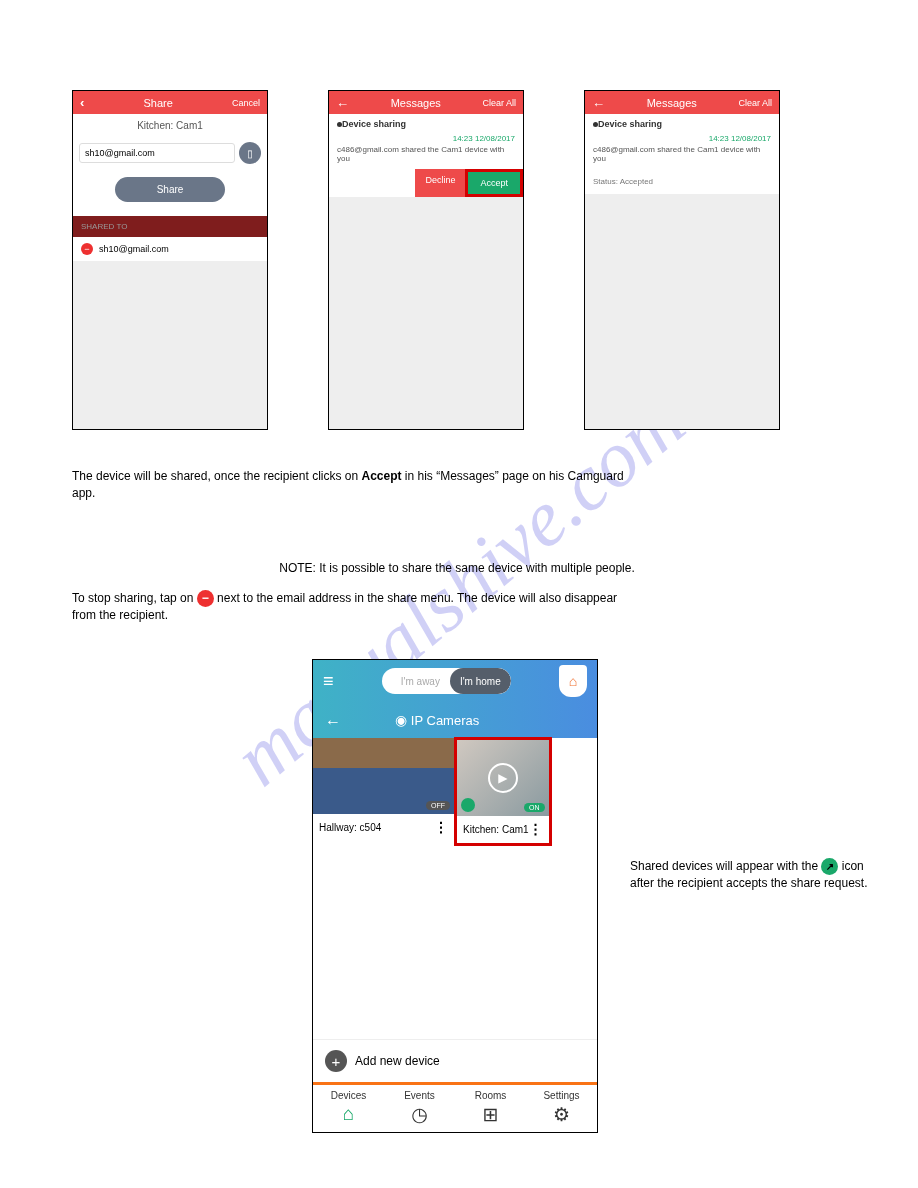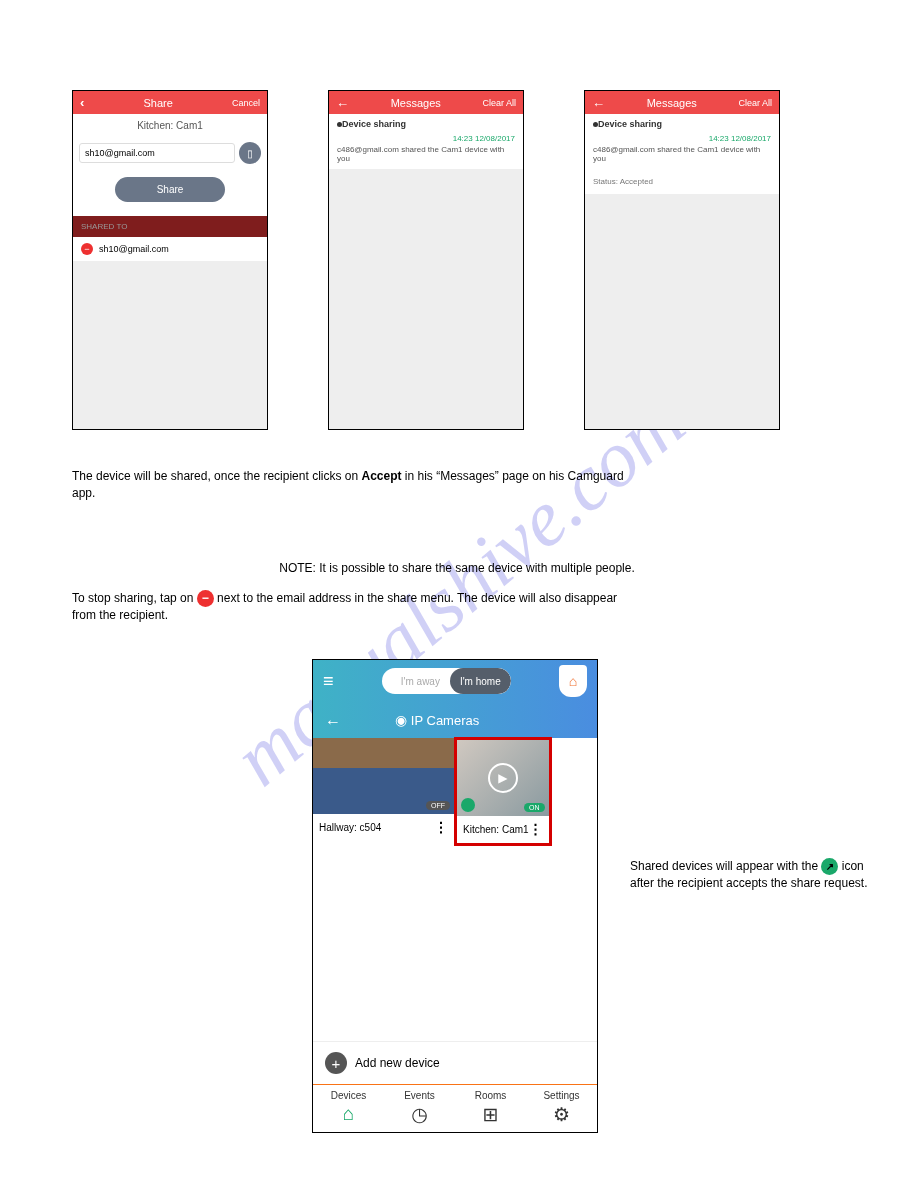--- a/index.html
+++ b/index.html
@@ -71,21 +71,21 @@
   .badge-off { position:absolute; right:4px; bottom:4px; background:#555; color:#fff; font-size:7px; padding:1px 5px; border-radius:7px; }
   .badge-on { position:absolute; right:4px; bottom:4px; background:#1aa86a; color:#fff; font-size:7px; padding:1px 5px; border-radius:7px; }
   .badge-sh { position:absolute; left:4px; bottom:4px; width:14px; height:14px; background:#1aa86a; border-radius:50%; }
   .cam-lbl { padding:8px 6px; font-size:10px; display:flex; justify-content:space-between; align-items:center; }
   .kebab { font-weight:bold; font-size:14px; line-height:0.4; }
   .cam2-wrap { border:3px solid #d40000; margin:-1px; }
   
   .bp-flex { flex:1; }
   .add-row { border-top:1px solid #eee; padding:10px 12px; display:flex; align-items:center; gap:8px; font-size:12px; }
   .plus-ic { width:22px; height:22px; border-radius:50%; background:#555; color:#fff; display:flex; align-items:center; justify-content:center; font-size:15px; }
-  .tabbar { display:flex; border-top:1px solid #f97316;justify-content:flex-end; }
+  .tabbar { display:flex; border-top:3px solid #f97316;justify-content:flex-end; }
   .tab { flex:1; text-align:center; padding:5px 0 6px; font-size:10px; color:#333; }
   .tab-ic { font-size:19px; display:block; margin-top:2px; }
   .tab.active .tab-ic { color:#1aa86a; }
 </style>
 </head>
 <body>
 
 <div class="watermark">manualshive.com</div>
 
 <div class="row1">
@@ -118,20 +118,24 @@
       <span class="title">Messages</span>
       <span class="right">Clear All</span>
     </div>
     <div class="msg-body">
       <div class="msg-sec">
         <span class="dot"></span>
         <span>Device sharing</span>
       </div>
       <div class="ts">14:23 12/08/2017</div>
       <div class="msg-txt">c486@gmail.com shared the Cam1 device with you</div>
+      <div class="btns">
+        <div class="btn-dec">Decline</div>
+        <div class="btn-acc acc-hl">Accept</div>
+      </div>
       <div class="bg-gray-rest"></div>
     </div>
   </div>
 
   <div class="phone">
     <div class="hdr-red">
       <span class="back">←</span>
       <span class="title">Messages</span>
       <span class="right">Clear All</span>
     </div>

